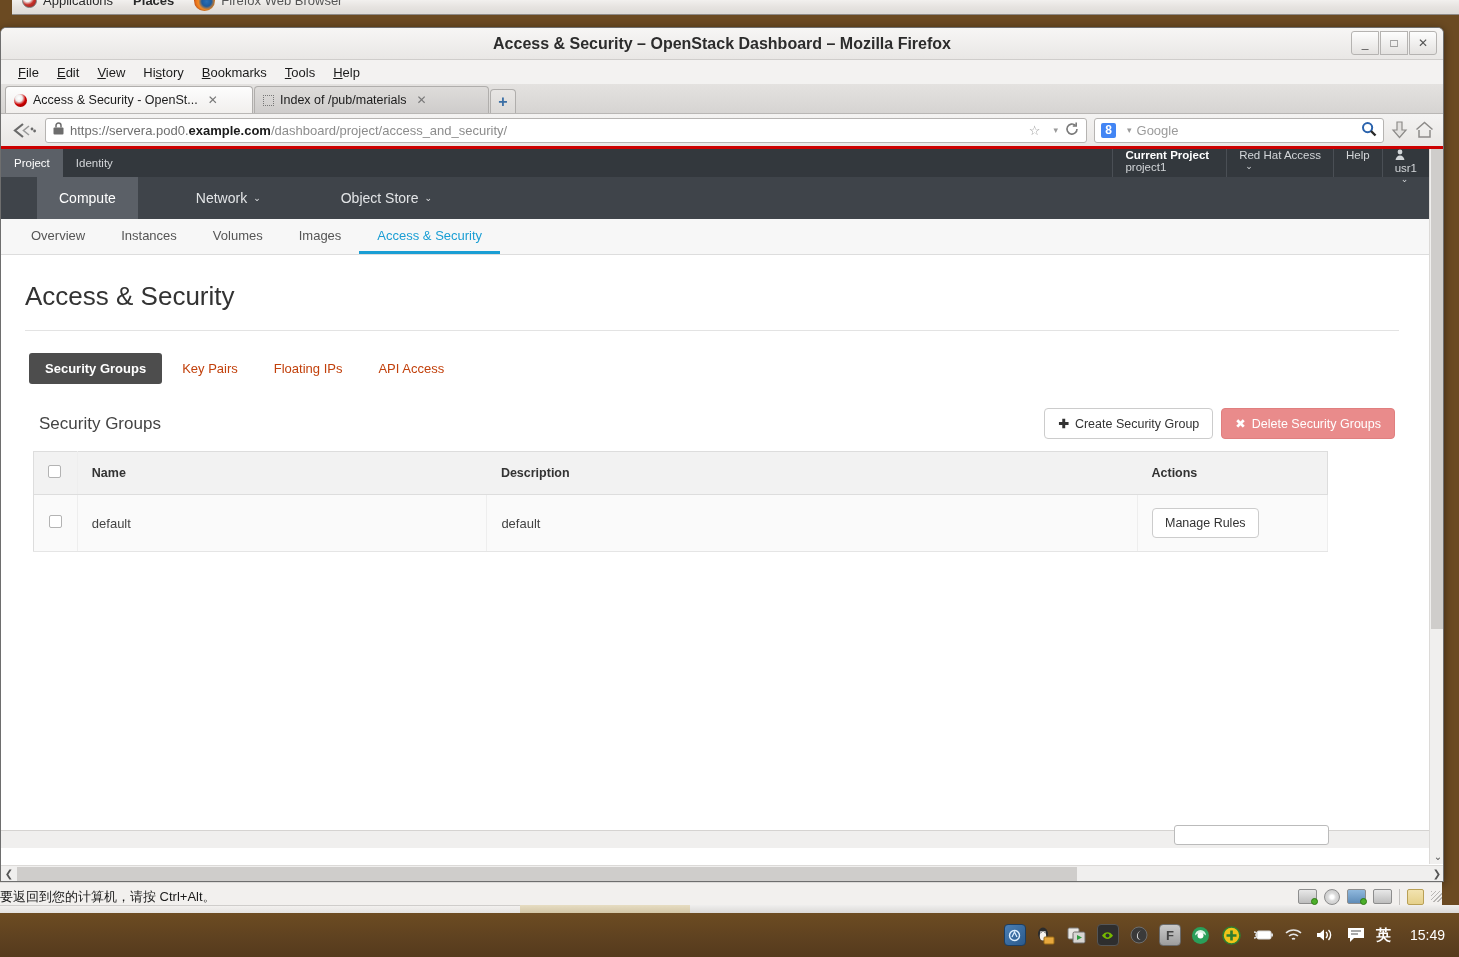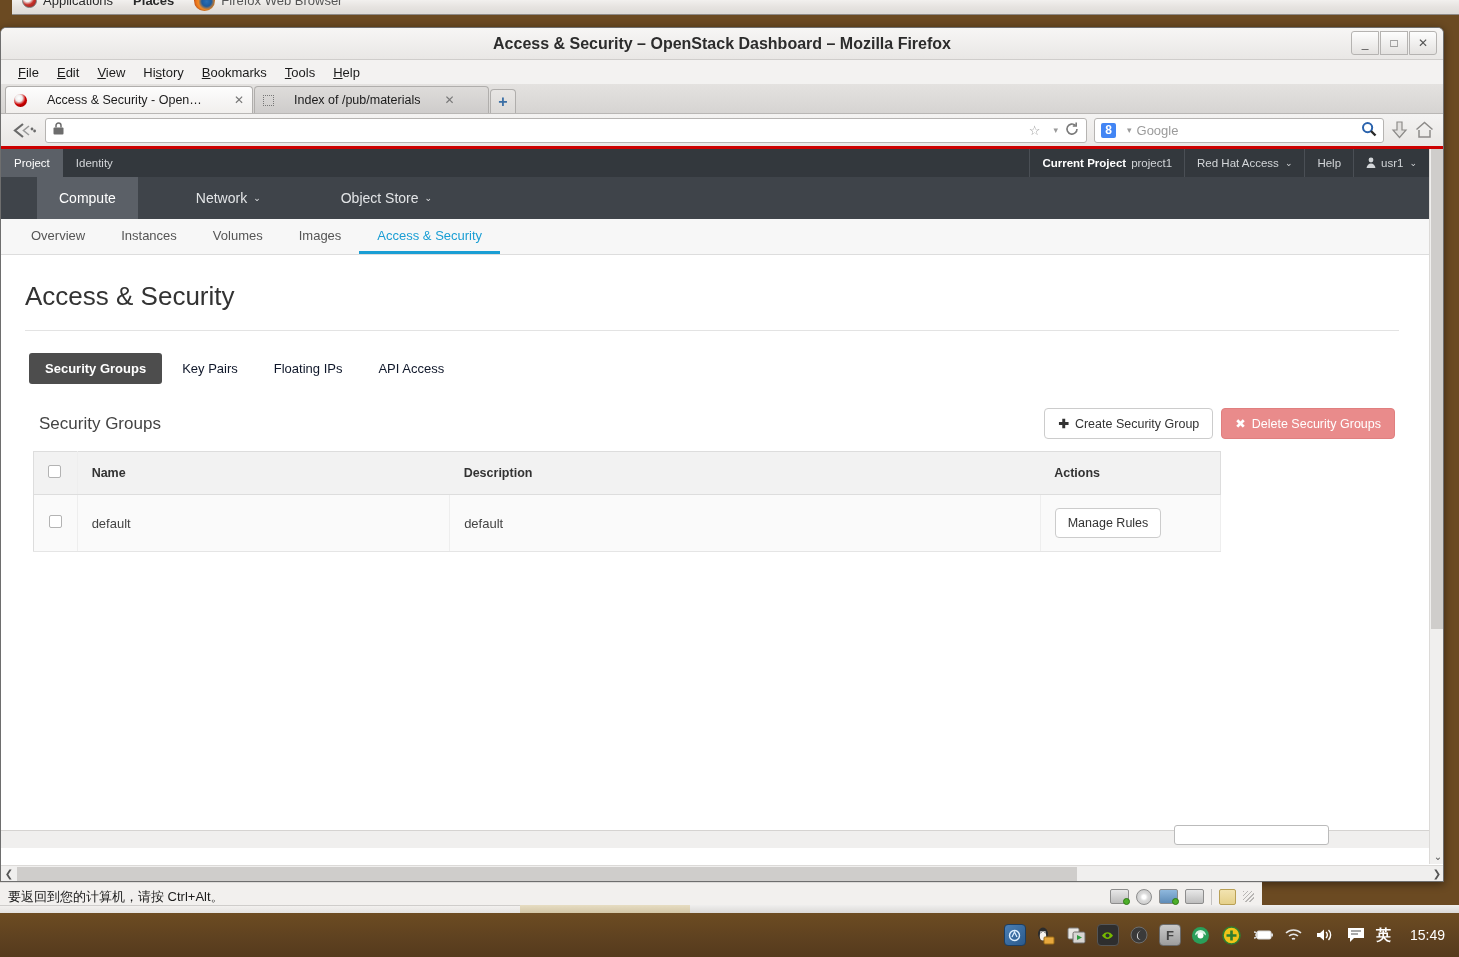--- a/index.html
+++ b/index.html
@@ -62,21 +62,21 @@
   .wbtn:last-child { border-radius:0 3px 3px 0; }
 
   #menubar { height:24px; display:flex; align-items:center; padding-left:8px;
              background:#f3f2f1; font-size:13px; color:#1b1b1b; }
   .menu-item { padding:2px 9px; }
   .menu-item u { text-decoration:underline; }
 
   #tabbar { height:30px; display:flex; align-items:flex-end; padding-left:4px;
             background:linear-gradient(to bottom,#e4e2e0,#d6d4d2); border-bottom:1px solid #b9b7b5; }
   .tab {
-    height:27px; display:flex; align-items:center; gap:20px;
+    height:27px; display:flex; align-items:center; gap:6px;
     padding:0 8px; font-size:12.5px; color:#1b1b1b;
     border:1px solid #b0aeac; border-bottom:none; border-radius:4px 4px 0 0;
     margin-right:1px; max-width:250px;
   }
   .tab.active { background:linear-gradient(to bottom,#fdfdfd,#f1efed); }
   .tab.inactive { background:linear-gradient(to bottom,#dedcda,#cecccb); }
   .tab-label { white-space:nowrap; overflow:hidden; text-overflow:ellipsis; }
   .tab-fav-os { width:13px;height:13px;border-radius:50%;
     background:radial-gradient(circle at 38% 32%,#fff 0%,#eee 28%,#cc0000 55%,#7a0000 100%); }
   .tab-fav-dir { width:11px;height:11px;border:1px dotted #777;background:transparent; }
@@ -111,50 +111,50 @@
   #content-scroll { position:absolute; left:0; top:0; width:1428px; height:715px; overflow:hidden; background:#fff; }
 
   
   #os-brandbar { height:28px; background:#33383d; display:flex; align-items:stretch; }
   #os-brand { display:flex; align-items:center; padding:0 16px; font-size:11.5px; font-weight:bold;
               color:#fff; letter-spacing:.3px; white-space:nowrap; }
   #os-brand .rh { color:#fff; }
   .os-toptab { display:flex;align-items:center; padding:1px 13px; font-size:11.5px; color:#d3d6d9; }
   .os-toptab.active { background:#5b6067; color:#fff; }
   .os-top-right { margin-left:auto; display:flex; align-items:stretch; }
-  .os-topitem { display:flex;align-items:center;padding:0 12px;font-size:11.5px;color:#d3d6d9;
-                border-left:1px solid #4a4f55; white-space:nowrap; }
+  .os-topitem { display:flex;align-items:flex-start;padding:0 12px;font-size:11.5px;color:#d3d6d9;
+                border-left:1px solid #4a4f55; white-space:nowrap;flex-direction:column; }
   .os-topitem b { color:#fff; margin-right:5px; }
   .caret { display:inline-block; margin-left:6px; font-size:9px; }
 
   #os-navbar { height:42px; background:#3f444a; display:flex; align-items:stretch; }
   .os-nav { display:flex;align-items:center;padding:0 22px;font-size:14px;color:#e3e5e7;margin-left:36px; }
   .os-nav.active { background:#5b6067; color:#fff; }
 
   #os-subnav { height:36px; background:#f7f7f7; border-bottom:1px solid #ddd; display:flex; align-items:stretch; padding-left:12px; }
   .subtab { display:flex;align-items:center;padding:0 18px;font-size:13px;color:#555;
             border-bottom:3px solid transparent; }
   .subtab.active { color:#1a9ed4; border-bottom-color:#1a9ed4; }
 
   #os-body { padding:26px 30px 0 24px; }
   #page-title { font-size:26px; font-weight:normal; color:#333; margin:0 0 22px 0;
                 padding-bottom:18px; border-bottom:1px solid #e3e3e3; }
 
   #pill-tabs { display:flex; gap:4px; margin:0 0 24px 4px; }
-  .pill { padding:8px 16px; font-size:13px; color:#0f172a; border-radius:3px; }
+  .pill { padding:8px 16px; font-size:13px; color:#c2410c; border-radius:3px; }
   .pill.active { background:#4d4d4d; color:#fff; font-weight:bold; }
 
   #panel-head { display:flex; align-items:center; margin:0 4px 12px 14px; }
   #panel-title { font-size:17px; color:#444; font-weight:normal; }
   #panel-actions { margin-left:auto; display:flex; gap:8px; }
   .btn { font-size:12.5px; padding:7px 13px; border-radius:4px; display:flex; align-items:center; gap:6px; }
   .btn-default { background:#fff; border:1px solid #ccc; color:#333; }
   .btn-danger { background:#e98b8b; border:1px solid #e07f7f; color:#fff; }
 
-  table#sg-table { width:1188px; margin-left:8px; border-collapse:collapse; font-size:13px;
+  table#sg-table { width:1295px; margin-left:8px; border-collapse:collapse; font-size:13px;
                    border:1px solid #ddd; background:#fff; }
   #sg-table thead th { background:#f2f2f2; border-bottom:1px solid #ddd; text-align:left;
                        padding:13px 14px; font-size:12.5px; color:#333; font-weight:bold; }
   #sg-table tbody td { border-bottom:1px solid #e5e5e5; padding:13px 14px; color:#444;
                        border-right:1px solid #eee; }
   #sg-table tbody tr.odd td { background:#fafafa; }
   #sg-table tbody tr.even td { background:#fff; }
   th.col-check, td.col-check { width:44px; text-align:center; border-right:1px solid #eee; }
   th.col-name, td.col-name { width:440px; }
   th.col-desc, td.col-desc { width:700px; }
@@ -188,23 +188,23 @@
   #vscroll { position:absolute; right:0; top:0; width:16px; height:715px; background:#f0efee; border-left:1px solid #dcdad8; }
   #vthumb { position:absolute; left:1px; top:0; width:14px; height:480px; background:#cfcdcb; }
   #vdown { position:absolute; left:0; bottom:0; width:16px; height:16px; display:flex;align-items:center;justify-content:center;color:#555;font-size:10px; }
   #hscroll { position:absolute; left:0; bottom:0; width:1444px; height:16px; background:#f0efee; border-top:1px solid #dcdad8; display:flex; align-items:center; }
   #hleft { width:16px;height:16px;display:flex;align-items:center;justify-content:center;color:#555;font-size:10px; }
   #hthumb { height:14px; width:1060px; background:#cfcdcb; }
   #hright { margin-left:auto; width:16px;height:16px;display:flex;align-items:center;justify-content:center;color:#555;font-size:10px; }
 
   
   #vmbar {
-    position:absolute; left:0; top:882px; width:1262px; height:30px;
+    position:absolute; left:0; top:882px; width:1442px; height:30px;
     background:#f2f0ee; border-top:1px solid #dcdad8; border-bottom:2px solid #d9b0a6;
-    display:flex; align-items:center; padding:0 8px;
+    display:flex; align-items:center; padding:0 0;
     font-size:13px; color:#1b1b1b;
   }
   #vm-msg { white-space:nowrap; }
   #vm-icons { margin-left:auto; display:flex; align-items:center; gap:7px; }
   .vmico { width:19px;height:15px;border-radius:2px;position:relative;
            background:linear-gradient(to bottom,#e8e8e8,#bdbdbd); border:1px solid #8d8d8d; }
   .vmico.disc { width:16px;height:16px;border-radius:50%;background:radial-gradient(circle,#fff 18%,#dcdcdc 40%,#c0c0c0 100%); }
   .vmico .dot { position:absolute; right:-2px; bottom:-2px; width:7px;height:7px;border-radius:50%;
                 background:#4caf2a; border:1px solid #2e7b14; }
   .vmico.note { width:17px;height:16px;background:linear-gradient(to bottom,#f2e3b0,#e5d08a); border:1px solid #b9a055; }
@@ -293,20 +293,21 @@
           <circle cx="24.6" cy="9" r="1.4" fill="#6a6a6a"></circle>
       </svg>
     </span>
     <div id="urlbar">
       <span>
         <svg width="11" height="13" viewBox="0 0 11 13">
           <rect x="0.5" y="5.5" width="10" height="7" rx="1" fill="#6d6d6d"></rect>
           <path d="M3 5.5 V3.6 A2.5 2.5 0 0 1 8 3.6 V5.5" fill="none" stroke="#6d6d6d" stroke-width="1.5"></path>
         </svg>
       </span>
+      <span id="url-text"><span class="scheme">https://servera.pod0.</span><b>example.com</b><span>/dashboard/project/access_and_security/</span></span>
       <span class="url-right">
         <span>☆</span>
         <span class="caret">▾</span>
         <span>
           <svg width="14" height="14" viewBox="0 0 14 14">
             <path d="M12 7a5 5 0 1 1-1.6-3.6" fill="none" stroke="#7a7a7a" stroke-width="1.6"></path>
             <path d="M11.2 0.6 V4 H7.8" fill="none" stroke="#7a7a7a" stroke-width="1.6"></path>
           </svg>
         </span>
       </span>

